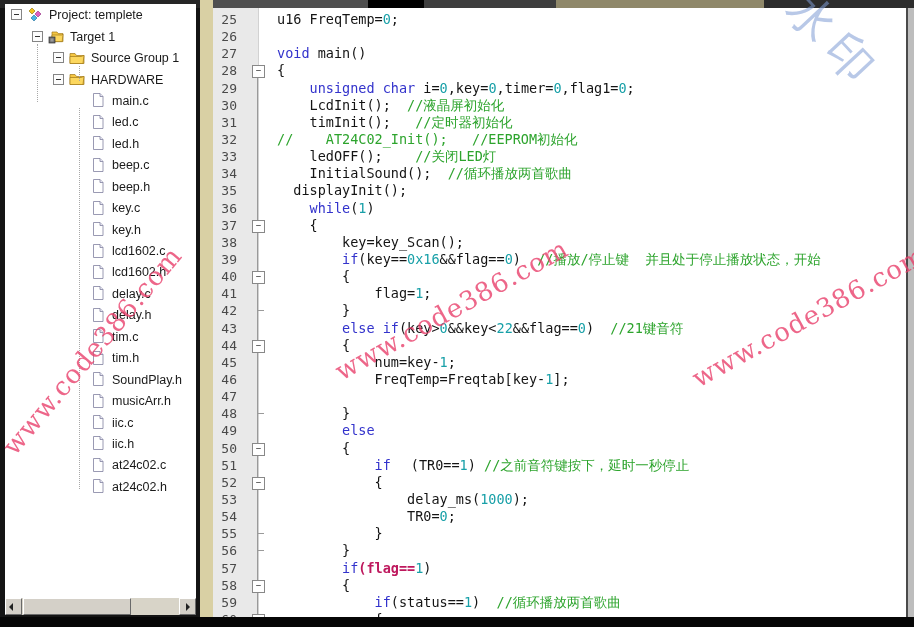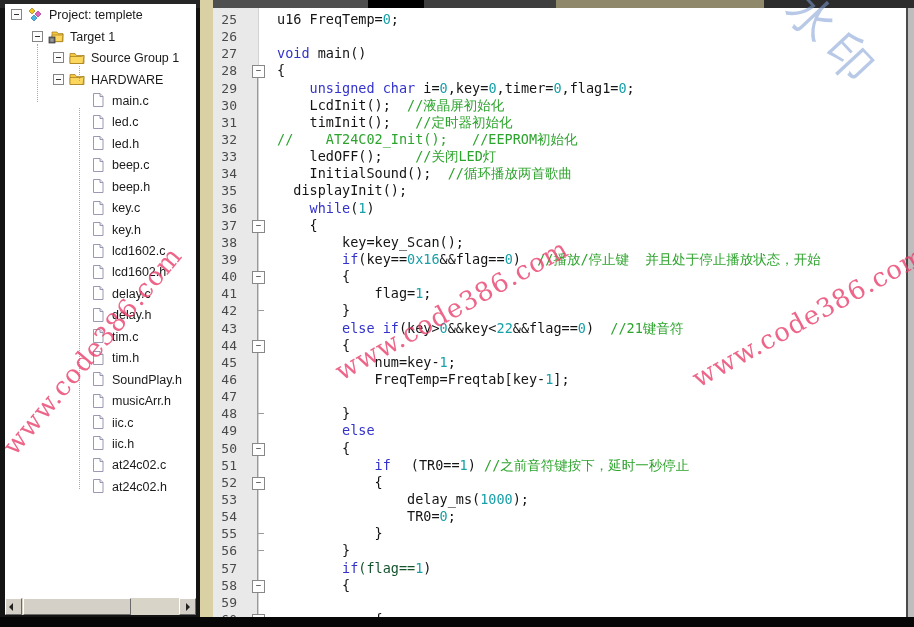--- a/index.html
+++ b/index.html
@@ -505,30 +505,31 @@
           <pre class="ctext"><span style="color: rgb(20, 20, 20);">            }</span></pre>
         </div>
         <div class="cline">
           <span class="lnum">56</span>
           <span class="fold tick"></span>
           <pre class="ctext"><span style="color: rgb(20, 20, 20);">        }</span></pre>
         </div>
         <div class="cline">
           <span class="lnum">57</span>
           <span class="fold line"></span>
-          <pre class="ctext"><span style="color: rgb(20, 20, 20);">        </span><span style="color: rgb(51, 51, 204);">if</span><span style="color: #14532d;">(flag==</span><span style="color: rgb(24, 160, 168);">1</span><span style="color: rgb(20, 20, 20);">)</span></pre>
+          <pre class="ctext"><span style="color: rgb(20, 20, 20);">        </span><span style="color: rgb(51, 51, 204);">if</span><span style="color: #be185d; font-weight: bold;">(flag==</span><span style="color: rgb(24, 160, 168);">1</span><span style="color: rgb(20, 20, 20);">)</span></pre>
         </div>
         <div class="cline">
           <span class="lnum">58</span>
           <span class="fold box"></span>
           <pre class="ctext"><span style="color: rgb(20, 20, 20);">        {</span></pre>
         </div>
         <div class="cline">
           <span class="lnum">59</span>
           <span class="fold line"></span>
+          <pre class="ctext"><span style="color: rgb(20, 20, 20);">            </span><span style="color: rgb(51, 51, 204);">if</span><span style="color: rgb(20, 20, 20);">(status==</span><span style="color: rgb(24, 160, 168);">1</span><span style="color: rgb(20, 20, 20);">)  </span><span style="color: rgb(45, 164, 45);">//循环播放两首歌曲</span></pre>
         </div>
         <div class="cline">
           <span class="lnum">60</span>
           <span class="fold box"></span>
           <pre class="ctext"><span style="color: rgb(20, 20, 20);">            {</span></pre>
         </div>
       </div>
   </div>
 
   <div class="right-strip"></div>

